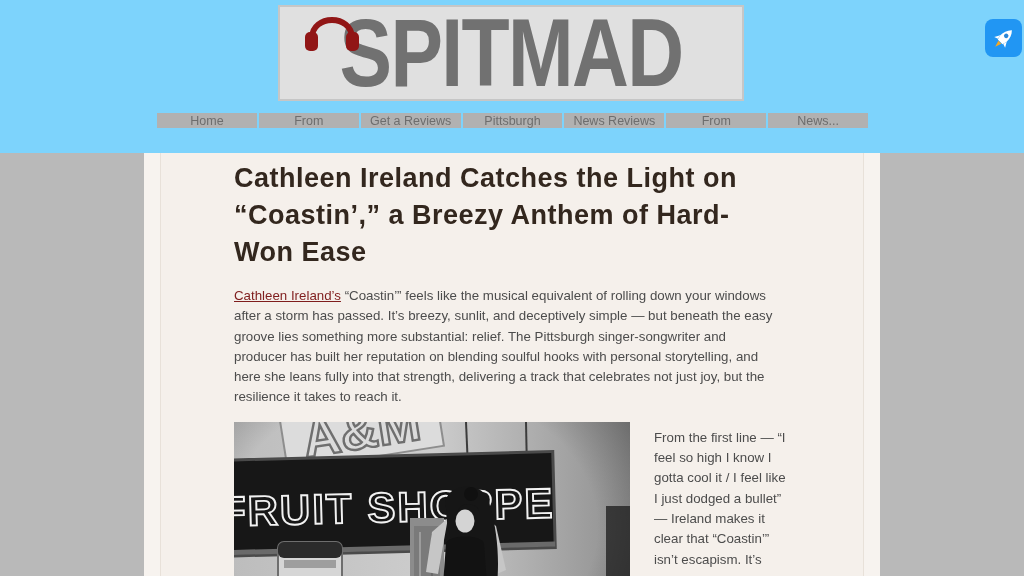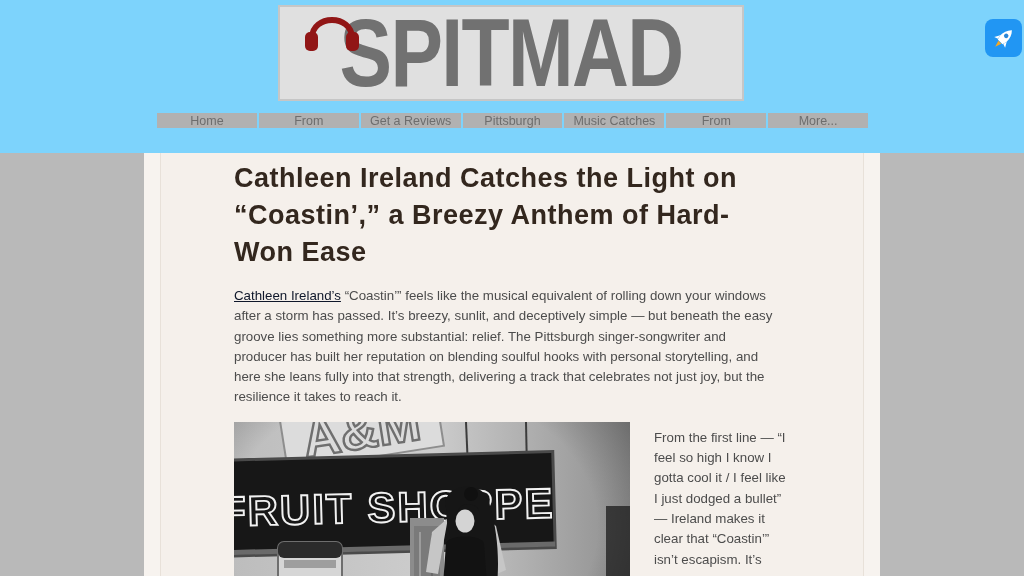--- a/index.html
+++ b/index.html
@@ -89,21 +89,21 @@
     letter-spacing: 0.5px;
     color: #33271e;
   }
   .article-intro {
     margin-top: 15px;
     max-width: 548px;
     font-size: 13.3px; line-height: 20.3px;
     color: #4c4c4c;
   }
   .article-intro a {
-    color: #0f172a;
+    color: #7f1d1d;
     text-decoration: underline;
     cursor: pointer;
   }
   .media-row { margin-top: 14px; display: flex; }
   .photo-frame { width: 396px; height: 300px; flex: none; }
   .photo-frame svg { display: block; width: 396px; height: 300px; }
   .side-text {
     width: 138px; margin-left: 24px; padding-top: 6px;
     font-size: 13.3px; line-height: 20.3px;
     color: #4c4c4c;
@@ -134,23 +134,23 @@
         <path d="M10.1 16.6 L12 22.4 L13.9 16.6 Z" fill="#f6a821"></path>
       </g>
     </svg>
   </button>
 
   <nav class="nav">
     <button class="nav-item">Home</button>
     <button class="nav-item">From</button>
     <button class="nav-item">Get a Reviews</button>
     <button class="nav-item">Pittsburgh</button>
-    <button class="nav-item">Music Catches</button>
+    <button class="nav-item">News Reviews</button>
     <button class="nav-item">From</button>
-    <button class="nav-item">More...</button>
+    <button class="nav-item">News...</button>
   </nav>
 </header>
 
 <div class="page-strip">
   <div class="article-surface"></div>
 
   <main class="content">
 
     <h1 class="article-title">Cathleen Ireland Catches the Light on “Coastin’,” a Breezy Anthem of Hard-Won Ease</h1>
 

